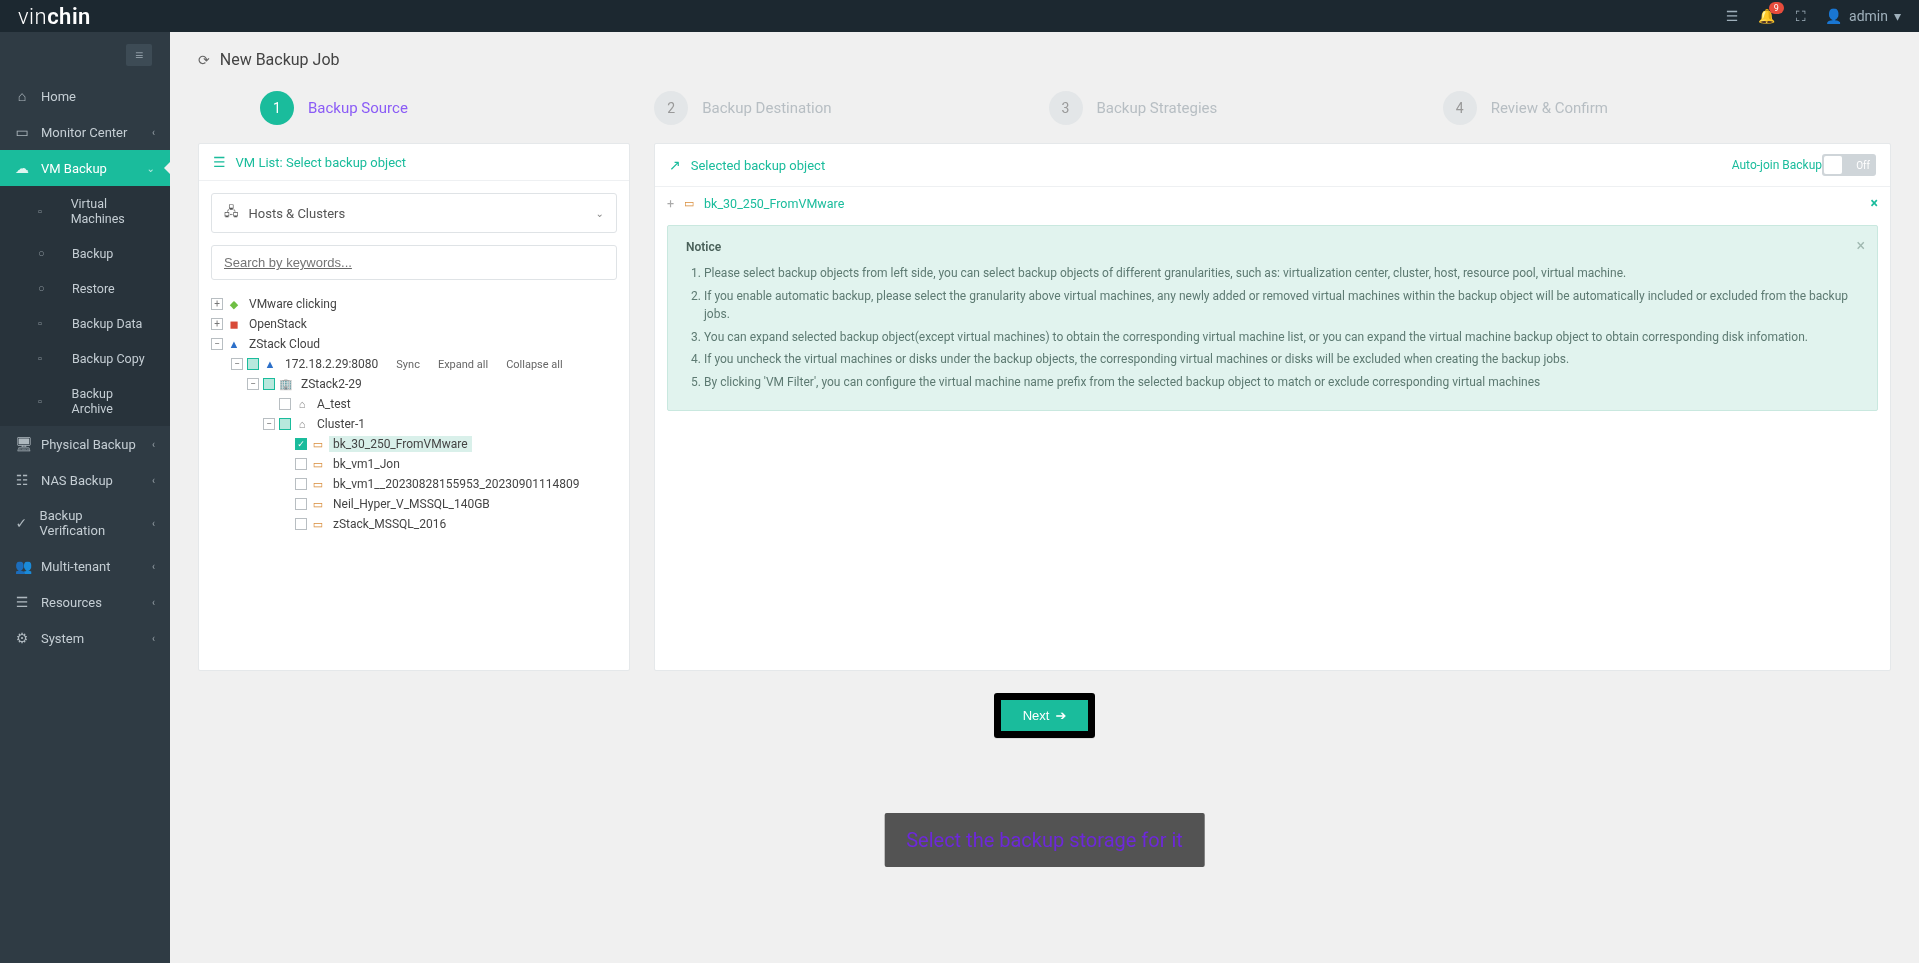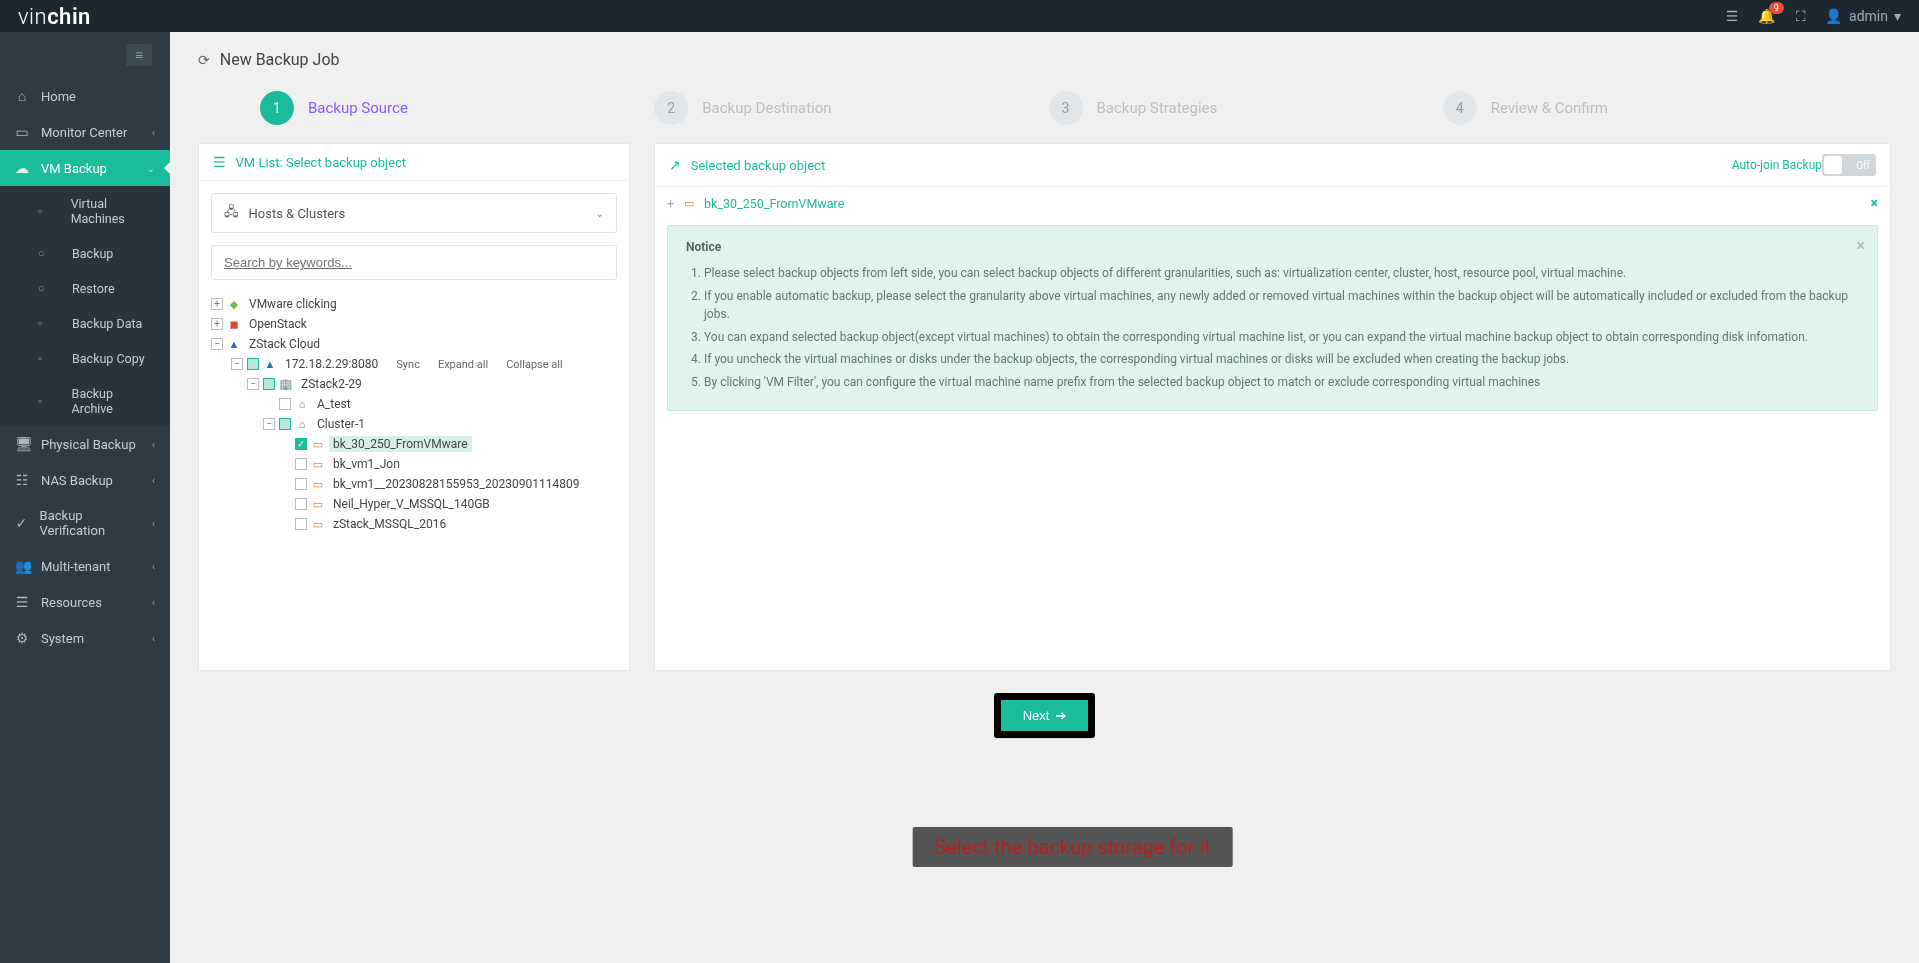--- a/index.html
+++ b/index.html
@@ -73,21 +73,21 @@
 .selected-item { display: flex; align-items: center; gap: 8px; padding: 8px 12px; color: #1abc9c; font-size: 12.5px; }
 .selected-item .plus { color: #aaa; cursor:pointer; }
 .selected-item .remove { margin-left: auto; color: #1abc9c; font-weight: bold; cursor: pointer; font-size: 14px; }
 .notice-box { margin: 6px 12px; background: #e1f3ee; border: 1px solid #c9e8df; border-radius: 2px; padding: 14px 18px; color: #5d7a72; position: relative; }
 .notice-box .close-x { position: absolute; right: 12px; top: 10px; color: #9fb8b0; cursor: pointer; font-size: 16px; }
 .notice-title { font-weight: 600; font-size: 12px; margin-bottom: 10px; color: #4a615a; }
 .notice-list { list-style: decimal; padding-left: 18px; font-size: 12px; line-height: 1.55; }
 .notice-list li { margin-bottom: 4px; }
 .next-row { display: flex; justify-content: center; padding: 22px 0 10px 0; }
 .next-btn { background: #1abc9c; color: #fff; border: 7px solid #000000; padding: 8px 22px; border-radius: 3px; font-size: 13px; cursor: pointer; display: flex; align-items: center; gap: 6px; box-shadow: 0 1px 0 rgba(0,0,0,.08); }
-.overlay-caption { position: absolute; left: 50%; transform: translateX(-50%); bottom: 96px; background: rgba(60,60,60,.88); color: #b91c1c; font-size: 20px; padding: 8px 22px; border-radius: 2px; pointer-events: none; margin-left: 28px; }
+.overlay-caption { position: absolute; left: 50%; transform: translateX(-50%); bottom: 96px; background: rgba(60,60,60,.88); color: #6d28d9; font-size: 20px; padding: 15px 22px; border-radius: 2px; pointer-events: none; }
 </style>
 </head>
 <body>
 
 <div class="app">
   <div class="topbar">
     <div class="logo"><span>vin</span><b>chin</b></div>
     <div class="topbar-spacer"></div>
     <div class="topbar-icons">
       <span>☰</span>

